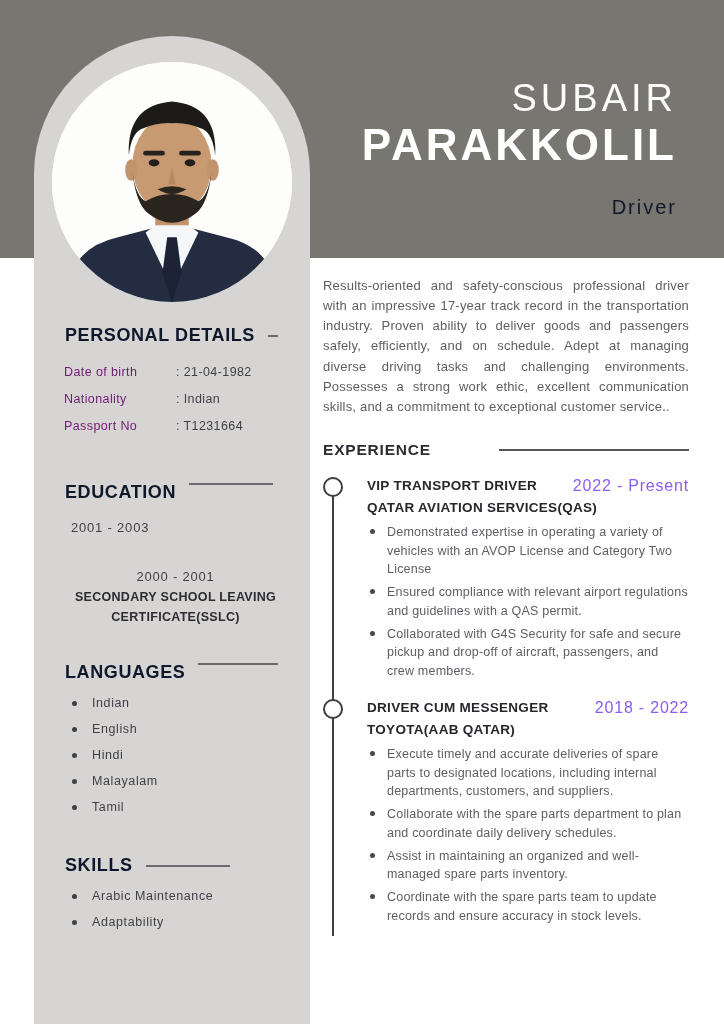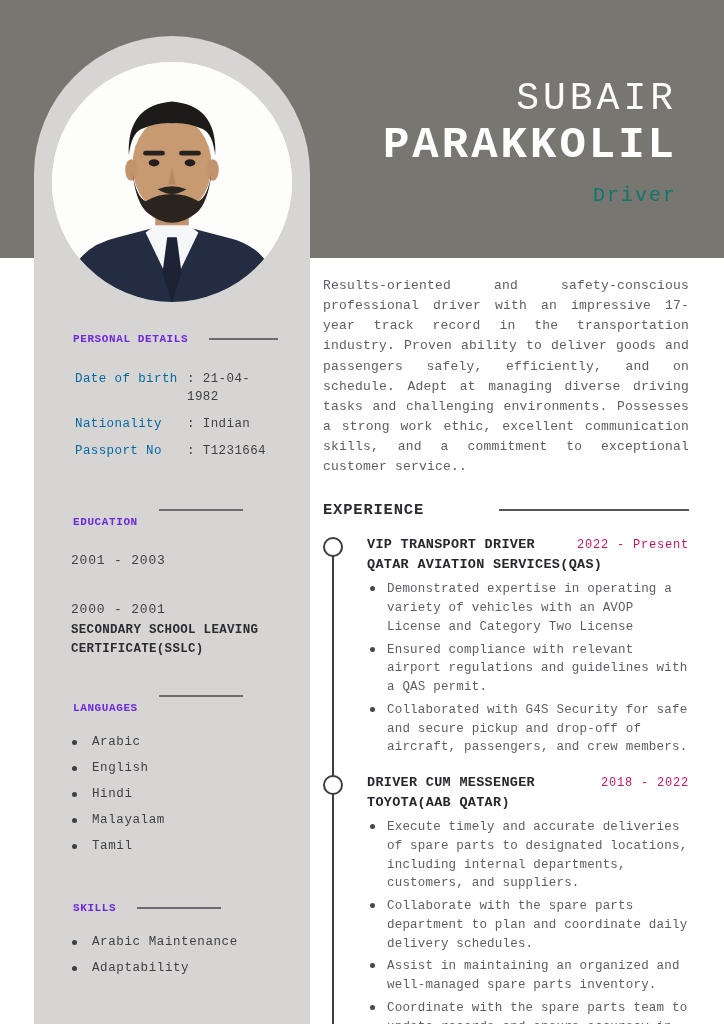--- a/index.html
+++ b/index.html
@@ -1,64 +1,64 @@
 <!DOCTYPE html>
 <html><head>
 <meta charset="utf-8">
 <style>
   html,body{margin:0;padding:0;background:#ffffff;}
   .page{
     position:relative;
     width:724px;height:1024px;
     background:#ffffff;
     overflow:hidden;
-    font-family:Liberation Mono, monospace;
+    font-family:Liberation Sans, sans-serif;
   }
   
   .band{
     position:absolute;left:0;top:0;width:724px;height:258px;
     background:#787670;
   }
   
   .name-block{
     position:absolute;top:78px;right:47px;text-align:right;color:#ffffff;
   }
   .first-name{font-size:38px;font-weight:400;letter-spacing:4px;line-height:1.1;color:#fcfcfb;}
   .last-name{font-size:44px;font-weight:700;letter-spacing:3px;line-height:1.15;color:#ffffff;}
-  .job-title{font-size:20px;font-weight:400;letter-spacing:2px;margin-top:14px;color:#0f766e;}
+  .job-title{font-size:20px;font-weight:400;letter-spacing:2px;margin-top:26px;color:#0f172a;}
   
   .sidebar-arch{
     position:absolute;left:34px;top:36px;width:276px;height:988px;
     background:#d6d5d3;
     border-radius:138px 138px 0 0;
   }
   .photo-circle{
     position:absolute;left:18px;top:26px;width:240px;height:240px;
     border-radius:50%;background:#ffffff;overflow:hidden;
   }
   .photo-circle svg{display:block;width:100%;height:100%;}
   .side-content{
     position:absolute;left:30px;top:288px;width:216px;
     color:#3f3f46;
   }
   .side-section{margin-bottom:28px;}
   .h-row{display:flex;align-items:center;}
   .h-row h2{
-    margin:9px;font-size:11px;font-weight:700;color:#6d28d9;
+    margin:1px;font-size:18px;font-weight:700;color:#0f172a;
     letter-spacing:0.6px;white-space:nowrap;
   }
   .s-line{
     flex:1 1 auto;max-width:84px;height:2px;background:#6b6b70;
     margin-left:12px;margin-right:2px;
   }
   .s-line.raised{align-self:flex-start;margin-top:2px;}
   
   .pd-rows{margin-top:16px;}
   .pd-row{display:flex;margin-bottom:9px;font-size:12.5px;letter-spacing:0.4px;line-height:1.45;}
-  .pd-label{width:112px;flex:0 0 auto;color:#0369a1;margin-left:11px;}
+  .pd-label{width:112px;flex:0 0 auto;color:#701a75;}
   .pd-suffix{font-size:10.5px;color:#3f3f46;align-self:flex-end;margin-right:2px;}
   .pd-value{flex:1;color:#3f3f46;}
   .pd-value.small{font-size:11px;width:86px;flex:0 0 auto;margin-left:auto;text-align:right;letter-spacing:0.2px;}
   
   .edu-item{margin-top:16px;margin-bottom:24px;margin-left:7px;}
   .edu-dates{font-size:13px;letter-spacing:0.8px;color:#3f3f46;margin-bottom:4px;}
   .edu-title{font-size:12.5px;font-weight:700;color:#2b2b31;letter-spacing:0.3px;line-height:1.55;}
   
   .side-list{list-style:none;margin:12px 0 0 0;padding:0;}
   .side-list li{
@@ -89,21 +89,21 @@
   .tl-line{
     position:absolute;left:9px;top:14px;bottom:-10px;width:2px;background:#3d3d42;
   }
   .job{position:relative;padding-left:44px;margin-bottom:18px;}
   .tl-node{
     position:absolute;left:0;top:0;width:16px;height:16px;border-radius:50%;
     border:2px solid #3d3d42;background:#ffffff;z-index:1;
   }
   .job-head{display:flex;justify-content:space-between;align-items:center;}
   .job-title-txt{font-size:13.5px;font-weight:700;color:#26262c;letter-spacing:0.3px;}
-  .job-dates{font-size:12px;color:#be185d;letter-spacing:0.8px;}
+  .job-dates{font-size:16px;color:#8b5cf6;letter-spacing:0.8px;}
   .job-company{font-size:13.5px;font-weight:700;color:#26262c;letter-spacing:0.3px;margin-top:5px;}
   .job-bullets{list-style:none;margin:8px 0 0 0;padding:0;}
   .job-bullets li{
     position:relative;padding-left:20px;font-size:12.5px;line-height:1.5;
     color:#5d5d64;margin-bottom:4px;letter-spacing:0.2px;
   }
   .job-bullets li::before{
     content:"";position:absolute;left:3px;top:6px;width:5px;height:5px;border-radius:50%;
     background:#47474f;
   }
@@ -179,33 +179,33 @@
       </section>
 
       <section class="side-section" style="margin-top:46px;">
         <div class="h-row">
           <h2>EDUCATION</h2>
           <span class="s-line raised"></span>
         </div>
         <div class="edu-item">
           <div class="edu-dates">2001 - 2003</div>
         </div>
-        <div class="edu-item" style="margin-top:34px;">
+        <div class="edu-item" style="margin-top:34px;text-align:center;">
           <div class="edu-dates">2000 - 2001</div>
           <div class="edu-title">SECONDARY SCHOOL LEAVING CERTIFICATE(SSLC)</div>
         </div>
       </section>
 
       <section class="side-section sec-languages">
         <div class="h-row">
           <h2>LANGUAGES</h2>
           <span class="s-line raised"></span>
         </div>
         <ul class="side-list">
-          <li>Arabic</li>
+          <li>Indian</li>
           <li>English</li>
           <li>Hindi</li>
           <li>Malayalam</li>
           <li>Tamil</li>
         </ul>
       </section>
 
       <section class="side-section sec-skills">
         <div class="h-row">
           <h2>SKILLS</h2>

